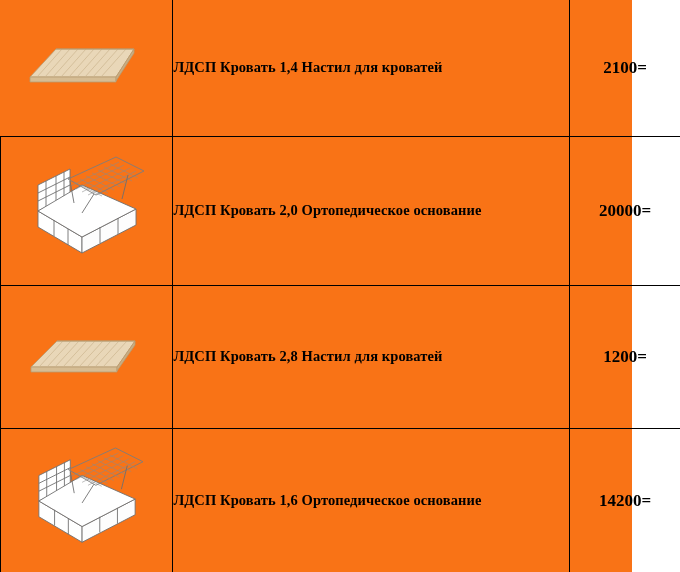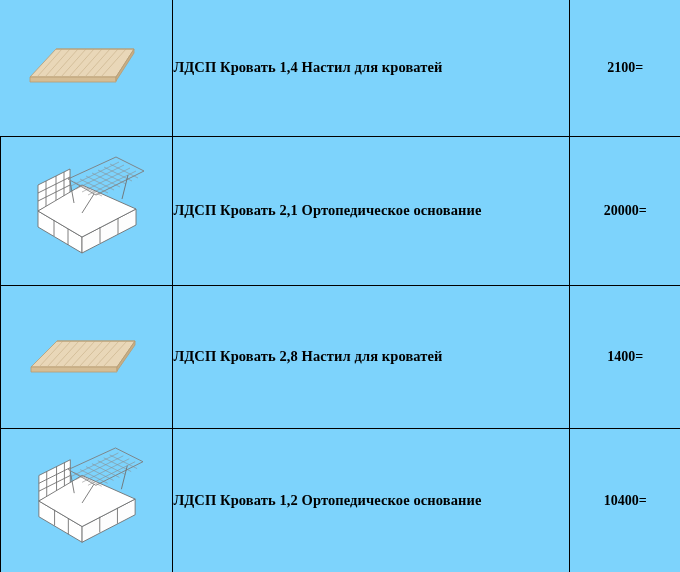--- a/index.html
+++ b/index.html
@@ -9,23 +9,23 @@
   }
   body {
     width: 680px;
     height: 572px;
     font-family: "Liberation Serif", serif;
     color: #000000;
     overflow: hidden;
   }
   .sheet {
     position: relative;
-    width: 680px;
+    width: 632px;
     height: 572px;
-    background: #7dd3fc;
+    background: #f97316;
   }
   table.catalog {
     border-collapse: collapse;
     width: 680px;
     table-layout: fixed;
   }
   table.catalog td {
     border: 1px solid #000000;
     vertical-align: middle;
     padding: 0;
@@ -64,21 +64,21 @@
   .name-cell {
     padding-left: 6px;
     font-weight: bold;
     font-size: 14.5px;
     line-height: 1.2;
     letter-spacing: 0.1px;
   }
   .price-cell {
     text-align: center;
     font-weight: bold;
-    font-size: 14px;
+    font-size: 17px;
   }
   .price-cell .price-inner {
     display: inline-block;
   }
 </style>
 </head>
 <body>
 
 <div class="sheet">
   <table class="catalog">
@@ -157,21 +157,21 @@
                 <line x1="47" y1="31" x2="95" y2="7"></line>
               </g>
 
               <line x1="46" y1="26" x2="50" y2="48"></line>
               <line x1="70" y1="39" x2="58" y2="58"></line>
               <line x1="104" y1="20" x2="98" y2="44"></line>
             </g>
           </svg>
         </td>
         <td class="name-cell">
-          <span>ЛДСП Кровать 2,1 Ортопедическое основание</span>
+          <span>ЛДСП Кровать 2,0 Ортопедическое основание</span>
         </td>
         <td class="price-cell">
           <span class="price-inner">20000=</span>
         </td>
       </tr>
 
       <tr class="r2">
         <td class="img-cell">
           <svg class="thumb" width="140" height="64" viewBox="0 0 140 64">
             <polygon points="40,16 118,16 100,42 14,42" fill="#e9d7b8" stroke="#b79c72" stroke-width="0.8"></polygon>
@@ -188,21 +188,21 @@
               <line x1="102" y1="16" x2="78" y2="42"></line>
               <line x1="110" y1="16" x2="86" y2="42"></line>
             </g>
             <polyline points="40,16 118,16" fill="none" stroke="#b79c72" stroke-width="0.9"></polyline>
           </svg>
         </td>
         <td class="name-cell">
           <span>ЛДСП Кровать 2,8 Настил для кроватей</span>
         </td>
         <td class="price-cell">
-          <span class="price-inner">1400=</span>
+          <span class="price-inner">1200=</span>
         </td>
       </tr>
 
       <tr class="r3">
         <td class="img-cell">
           <svg class="thumb" width="126" height="110" viewBox="0 0 126 112">
             <g fill="none" stroke="#6f6f6f" stroke-width="0.9" stroke-linejoin="round">
               <polygon points="14,30 46,14 46,40 14,56" fill="#ffffff"></polygon>
               <line x1="14" y1="38" x2="46" y2="22"></line>
               <line x1="14" y1="46" x2="46" y2="30"></line>
@@ -230,22 +230,22 @@
                 <line x1="64" y1="40" x2="112" y2="16"></line>
                 <line x1="47" y1="31" x2="95" y2="7"></line>
               </g>
               <line x1="46" y1="26" x2="50" y2="48"></line>
               <line x1="70" y1="39" x2="58" y2="58"></line>
               <line x1="104" y1="20" x2="98" y2="44"></line>
             </g>
           </svg>
         </td>
         <td class="name-cell">
-          <span>ЛДСП Кровать 1,2 Ортопедическое основание</span>
-        </td>
-        <td class="price-cell">
-          <span class="price-inner">10400=</span>
+          <span>ЛДСП Кровать 1,6 Ортопедическое основание</span>
+        </td>
+        <td class="price-cell">
+          <span class="price-inner">14200=</span>
         </td>
       </tr>
 
     </tbody>
   </table>
 </div>
 
 </body></html>

